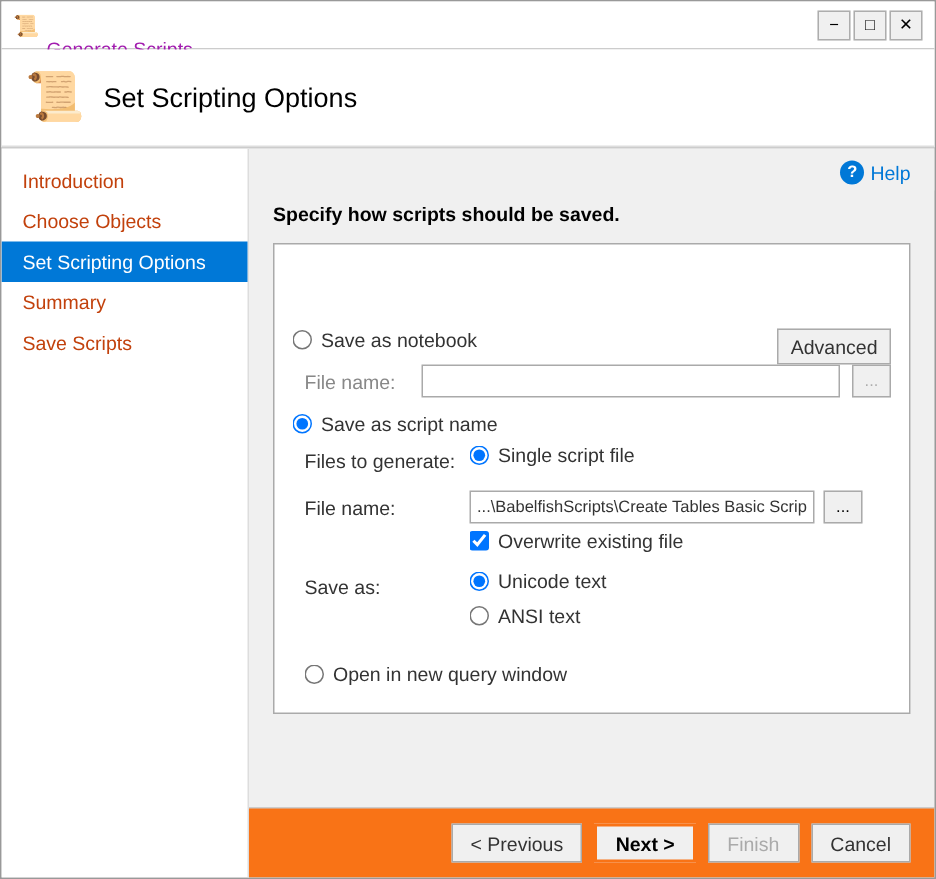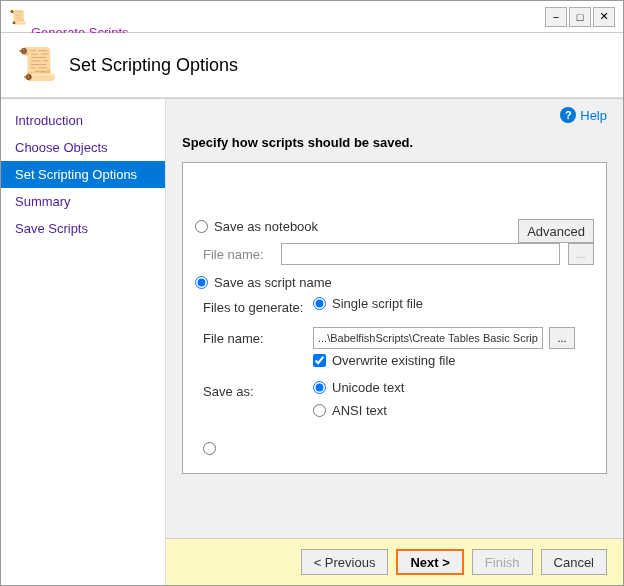--- a/index.html
+++ b/index.html
@@ -96,21 +96,21 @@
       width: 165px;
       background: #ffffff;
       border-right: 1px solid #ddd;
       padding: 8px 0;
       display: flex;
       flex-direction: column;
     }
     .sidebar-item {
       padding: 6px 14px;
       cursor: pointer;
-      color: #4c1d95;
+      color: #c2410c;
       font-size: 13px;
     }
     .sidebar-item.active {
       background: #0078d7;
       color: #ffffff;
     }
 
     
     .main-panel {
       flex: 1;
@@ -263,21 +263,21 @@
       padding: 8px 0 0 8px;
       display: flex;
       flex-direction: column;
       gap: 6px;
     }
 
     
     .footer {
       padding: 10px 16px;
       border-top: 1px solid #ccc;
-      background: #fef9c3;
+      background: #f97316;
       display: flex;
       justify-content: flex-end;
       gap: 8px;
       align-items: center;
     }
     .footer-btn {
       height: 26px;
       padding: 0 12px;
       border: 1px solid #aaa;
       background: #f0f0f0;
@@ -418,20 +418,21 @@
               <div class="radio-row">
                 <input type="radio" name="encoding" id="ansi" style="">
                 <label for="ansi">ANSI text</label>
               </div>
             </div>
           </div>
 
           <div class="bottom-options" style="margin-top: 10px;">
             <div class="radio-row">
               <input type="radio" name="save-option" id="query-window" style="">
+              <label for="query-window">Open in new query window</label>
             </div>
           </div>
         </div>
       </div>
 
       <div class="footer">
         <button class="footer-btn">&lt; Previous</button>
         <button class="footer-btn primary">Next &gt;</button>
         <button class="footer-btn" disabled="">Finish</button>
         <button class="footer-btn">Cancel</button>

